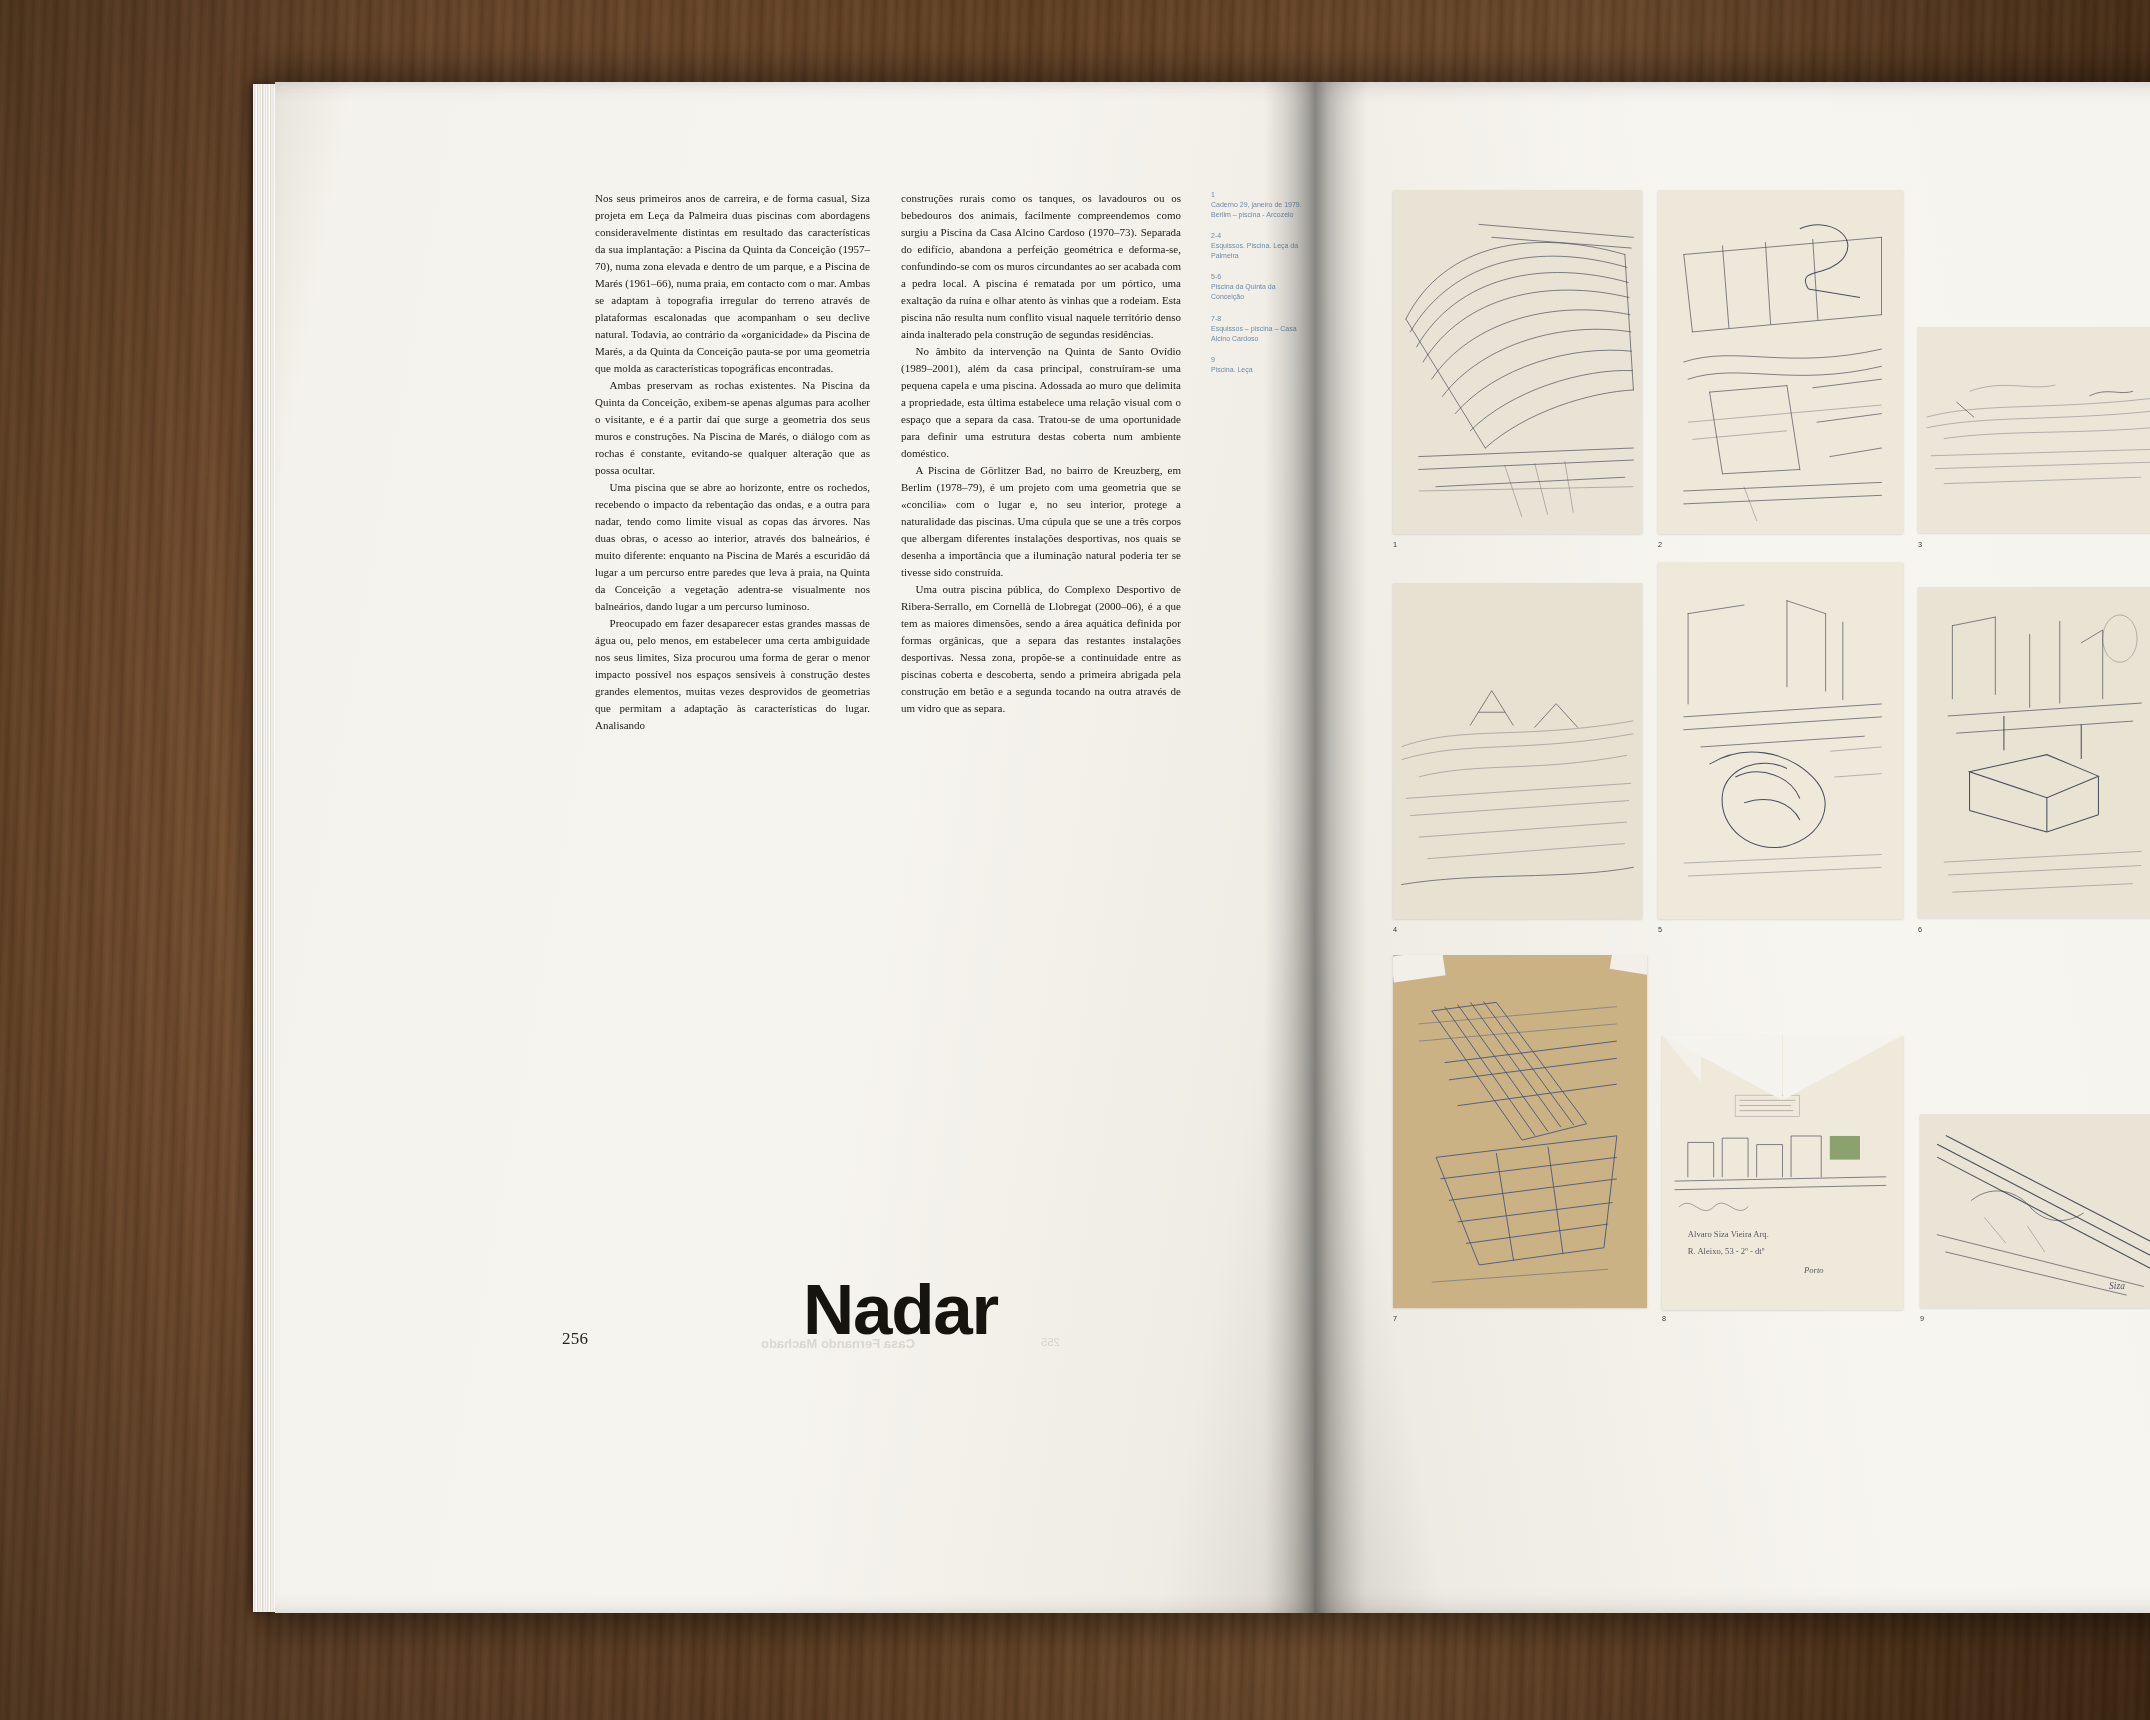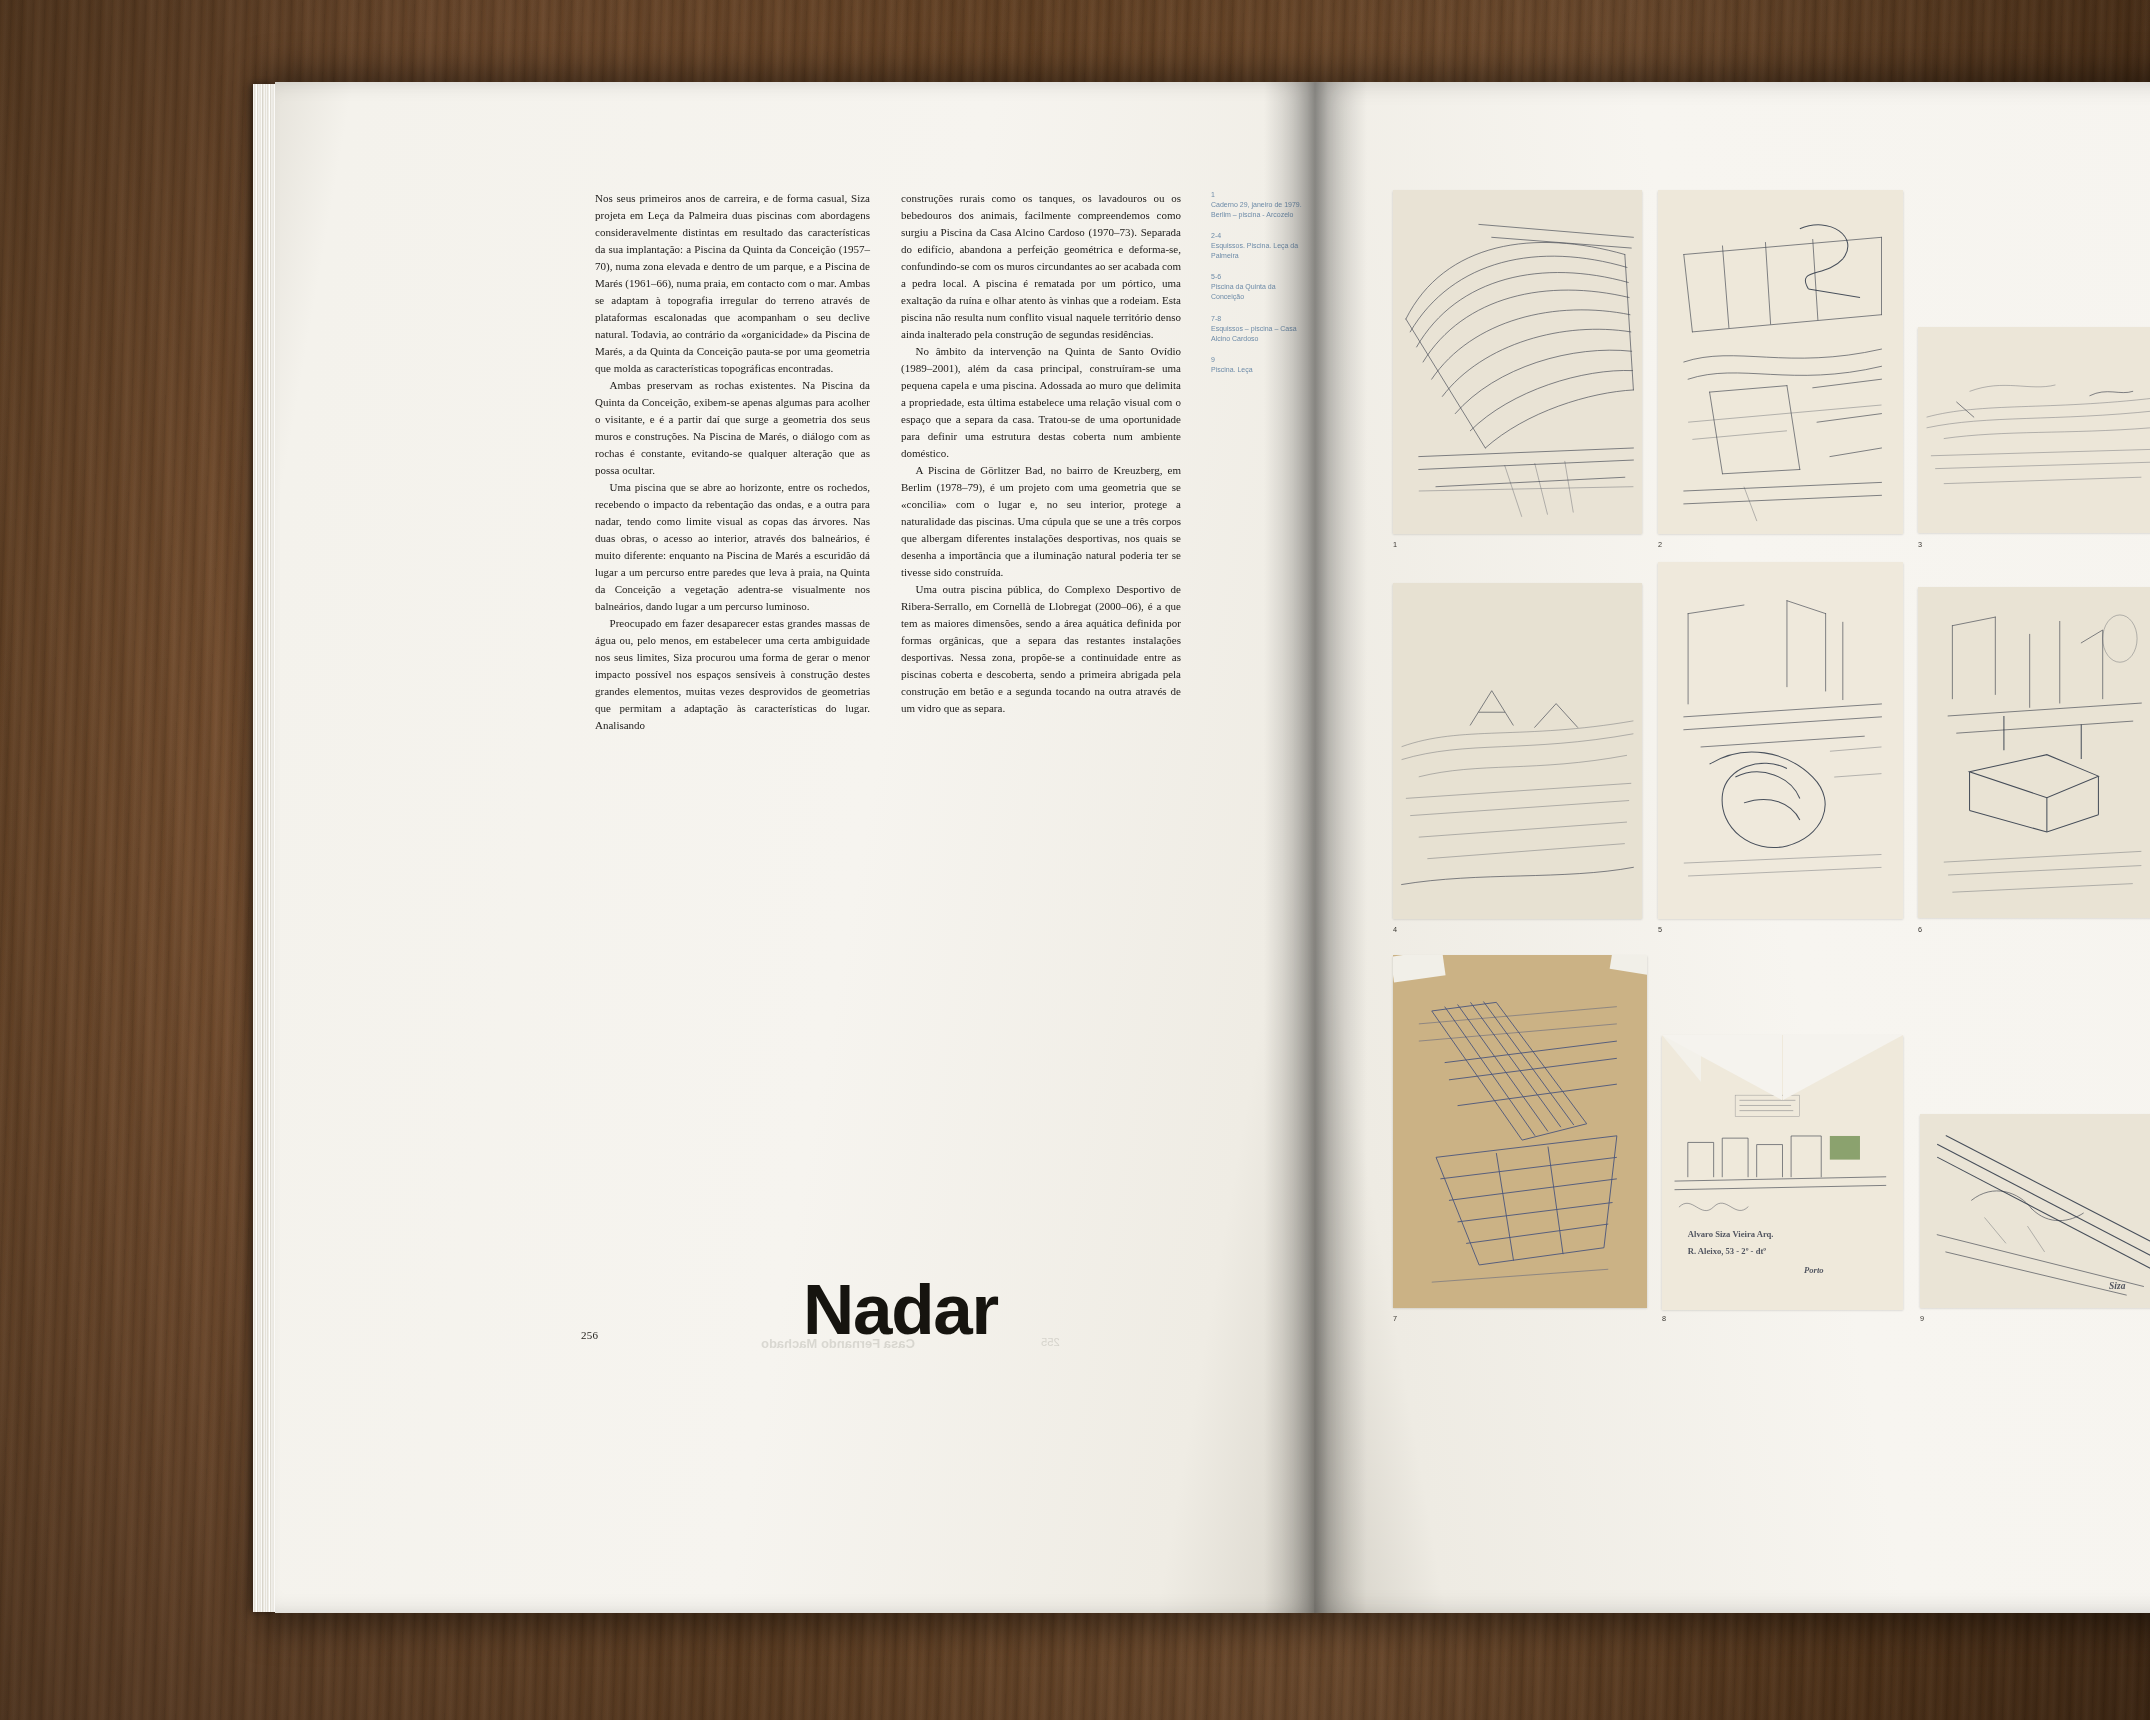--- a/index.html
+++ b/index.html
@@ -67,22 +67,22 @@
     text-align:justify;
     color:#1c1a18;
     hyphens:auto;
   }
   .col p{margin:0;text-indent:0;}
   .col p + p{text-indent:14.6px;}
   #col1{position:absolute;left:320px;top:108px;width:275px;}
   #col2{position:absolute;left:626px;top:108px;width:280px;}
 
   #folio-left{
-    position:absolute;left:306px;top:1247px;
-    font-size:11px;color:#25231f;letter-spacing:0.2px;
+    position:absolute;left:287px;top:1247px;
+    font-size:17px;color:#25231f;letter-spacing:0.2px;
   }
   #nadar{
     position:absolute;left:528px;top:1187px;
     font-family:"Liberation Sans", sans-serif;
     font-weight:700;
     font-size:71px;
     letter-spacing:-1.3px;
     color:#16140f;
   }
   
@@ -105,21 +105,20 @@
   }
   #captions .cap{margin-bottom:11.2px;}
   #captions .num{display:block;}
 
   
   .plate{
     position:absolute;
     overflow:hidden;
     background:#ece6d8;
     box-shadow:0 0.9px 2.2px rgba(0,0,0,0.18);
-    font-weight:bold;
   }
   .pnum{
     position:absolute;
     font-family:"Liberation Sans", sans-serif;
     font-size:7.3px;color:#3b3833;
   }
   
   #p1{left:1118px;top:108px;width:249px;height:344px;}
   #p2{left:1383px;top:108px;width:245px;height:344px;}
   #p3{left:1643px;top:245px;width:247px;height:206px;}

